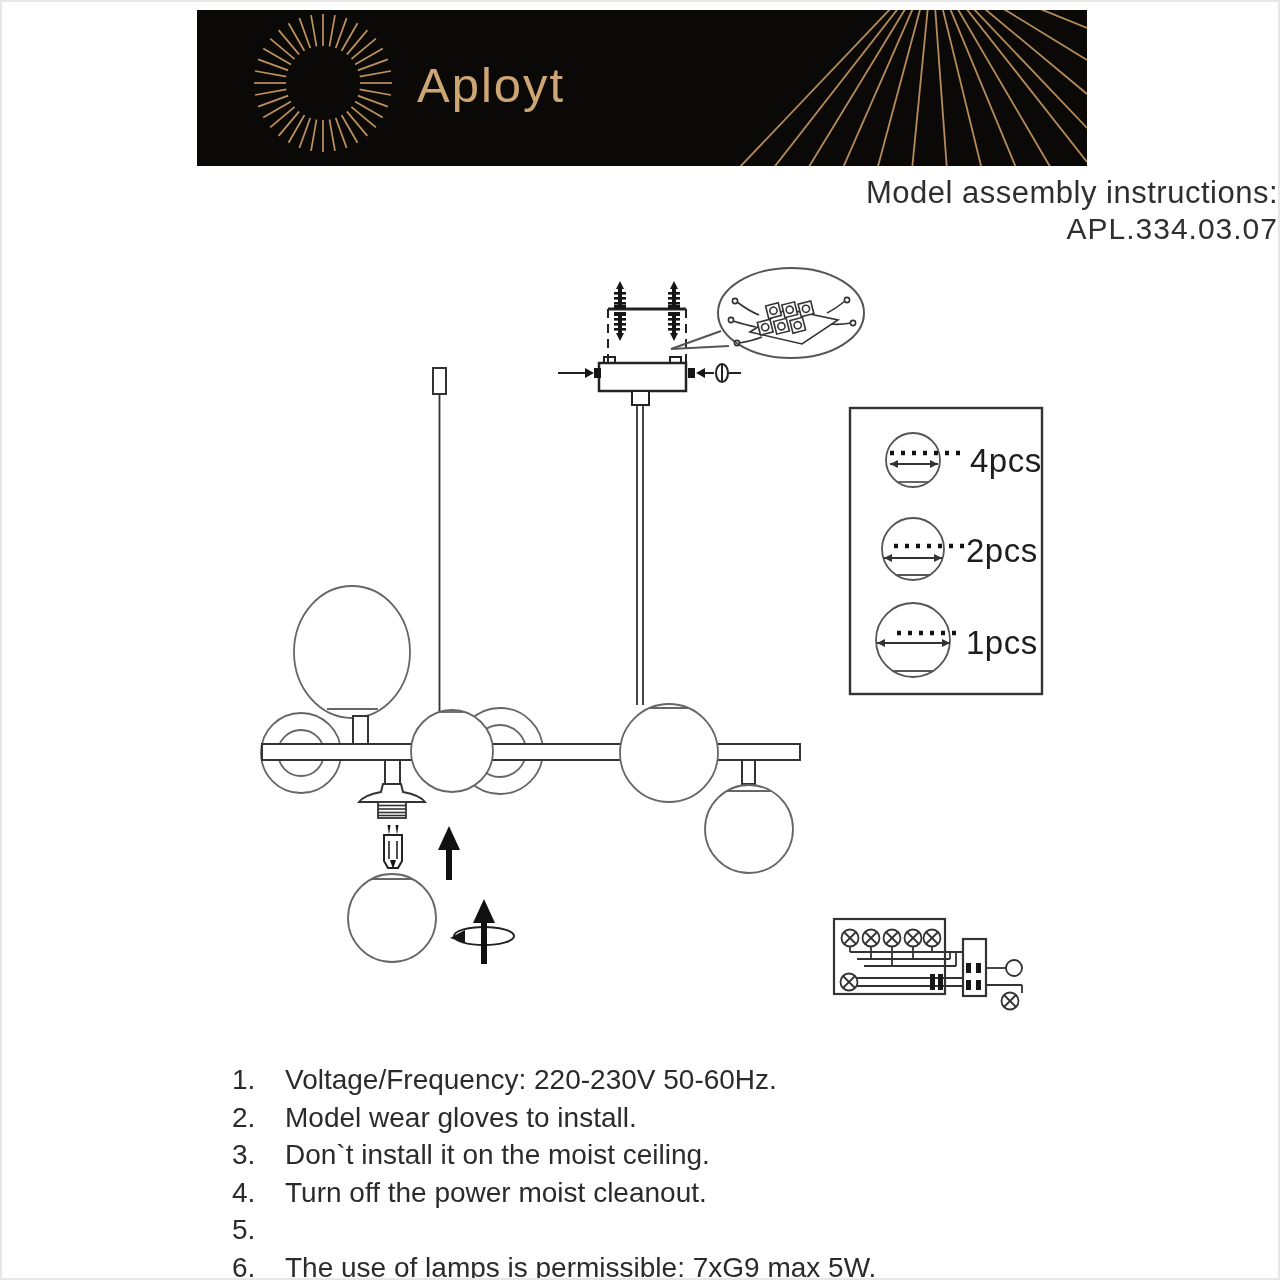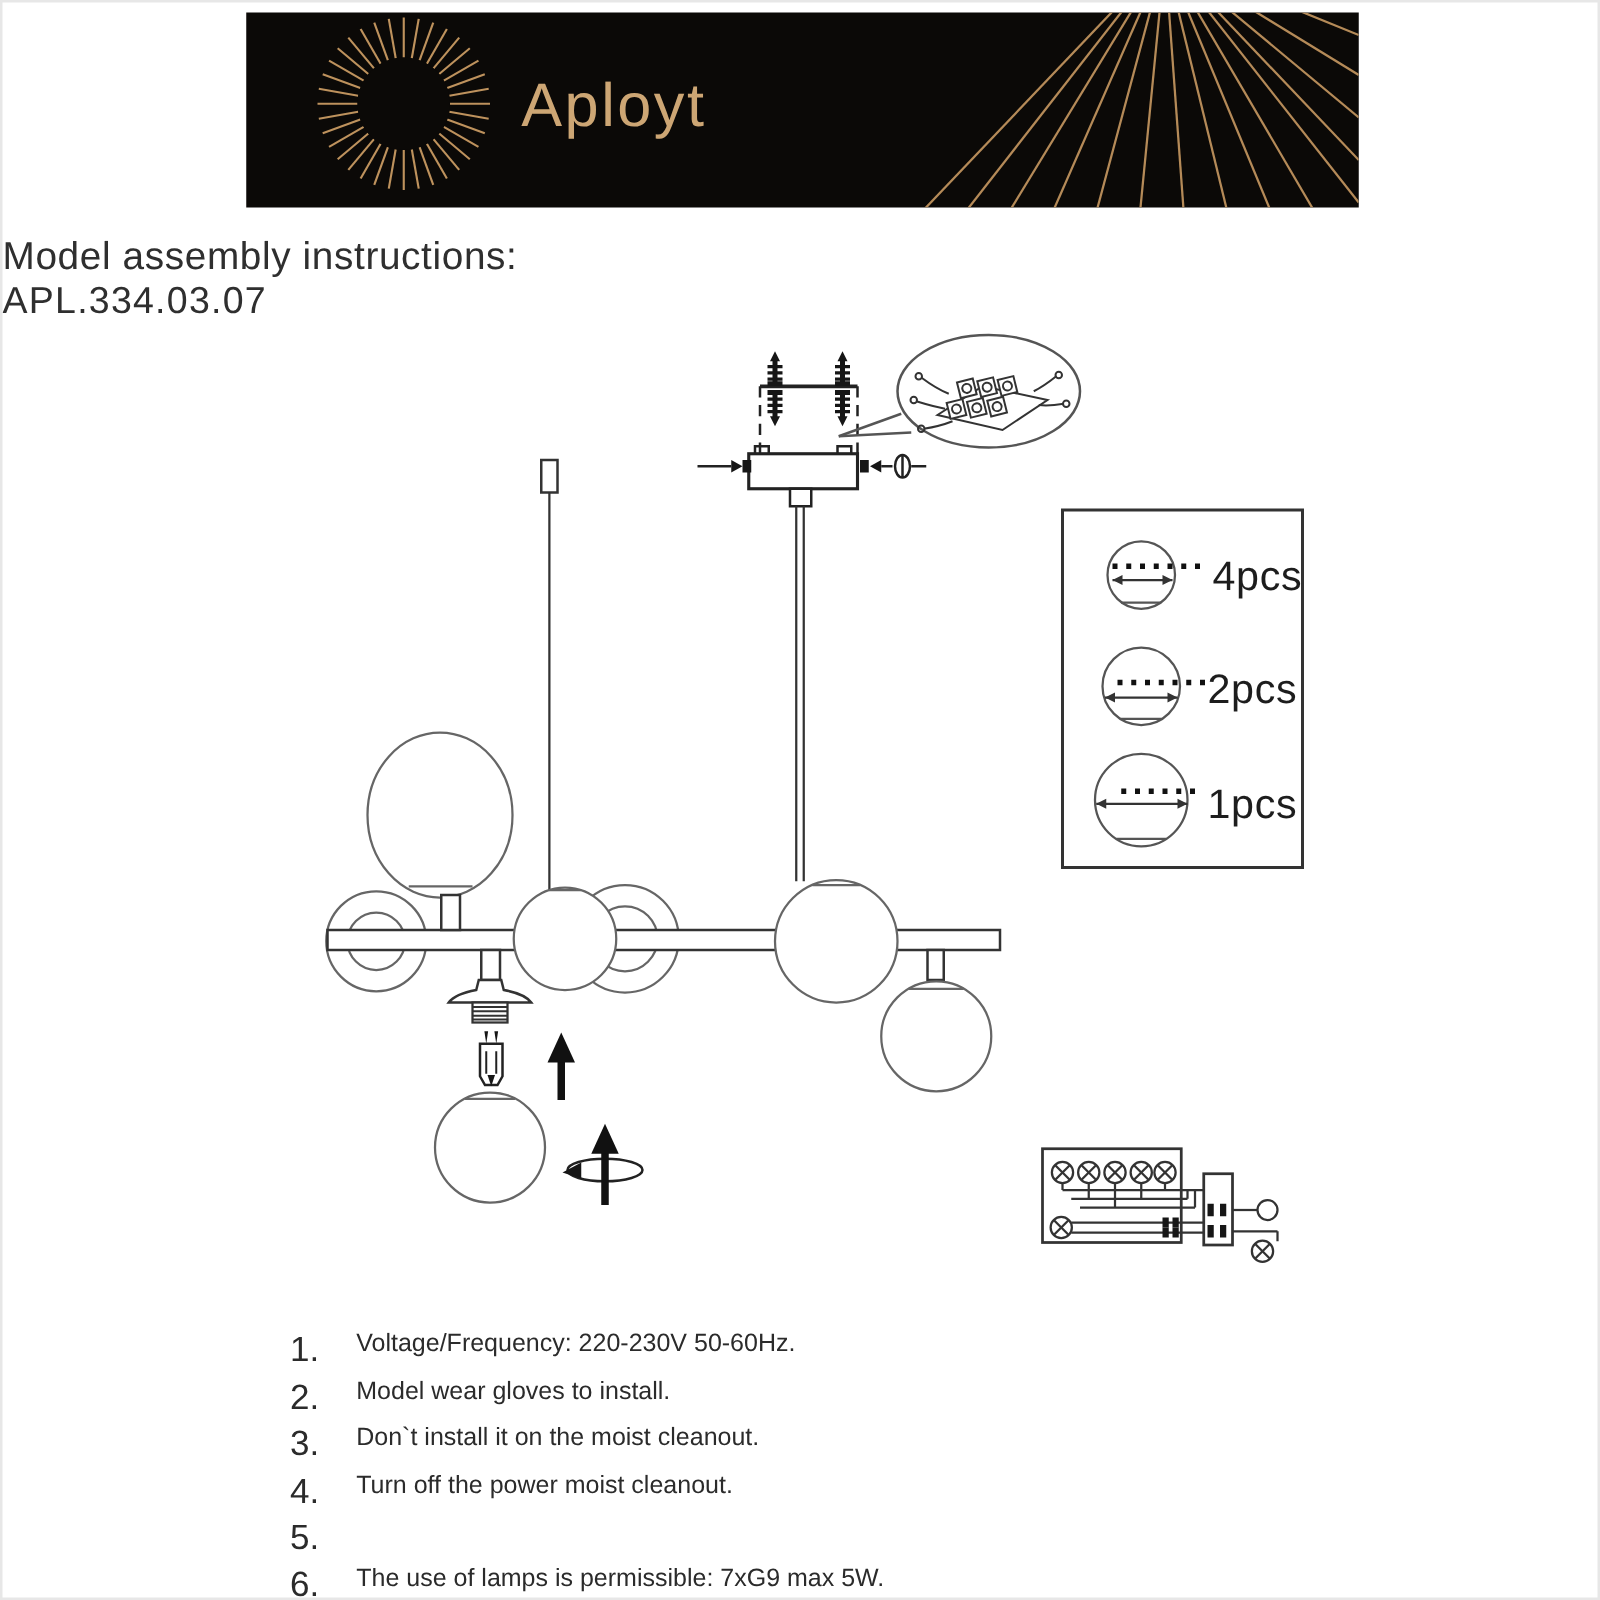--- a/index.html
+++ b/index.html
@@ -13,34 +13,34 @@
     position:absolute;left:195px;top:8px;width:890px;height:156px;
     background:#0b0907;overflow:hidden;
   }
   .banner svg{position:absolute;left:0;top:0;}
   .brand{
     position:absolute;left:220px;top:47px;
     font-size:49px;font-weight:300;letter-spacing:2px;color:#cda674;
   }
   
   .title-line{
-    position:absolute;left:0;width:100%;text-align:left;color:#2f2f2f;margin-top:12px;
+    position:absolute;left:0;width:100%;text-align:right;color:#2f2f2f;
   }
   .title-main{top:173px;font-size:31px;letter-spacing:.5px;}
   .title-model{top:210px;font-size:30px;letter-spacing:1px;}
   
   .diagram{position:absolute;left:0;top:0;width:1280px;height:1280px;pointer-events:none;}
   .pcs-label{
     position:absolute;font-size:33px;color:#1d1d1d;letter-spacing:.5px;
   }
   
   .instructions{position:absolute;left:230px;top:1062px;width:830px;}
   .inst-row{display:flex;height:37.5px;align-items:flex-start;color:#2b2b2b;}
   .inst-num{width:53px;font-size:28px;}
-  .inst-text{font-size:20px;white-space:nowrap;}
+  .inst-text{font-size:28px;white-space:nowrap;}
 </style>
 </head>
 <body>
 
 <div class="page">
 
   <header class="banner">
     <svg width="890" height="156" viewBox="0 0 890 156">
       <defs>
         <line id="lray" x1="126" y1="4" x2="126" y2="36" stroke="#c89a62" stroke-width="1.7"></line>
@@ -378,21 +378,21 @@
     <div class="inst-row">
       <span class="inst-num">1.</span>
       <span class="inst-text">Voltage/Frequency: 220-230V 50-60Hz.</span>
     </div>
     <div class="inst-row">
       <span class="inst-num">2.</span>
       <span class="inst-text">Model wear gloves to install.</span>
     </div>
     <div class="inst-row">
       <span class="inst-num">3.</span>
-      <span class="inst-text">Don`t install it on the moist cleanout.</span>
+      <span class="inst-text">Don`t install it on the moist ceiling.</span>
     </div>
     <div class="inst-row">
       <span class="inst-num">4.</span>
       <span class="inst-text">Turn off the power moist cleanout.</span>
     </div>
     <div class="inst-row">
       <span class="inst-num">5.</span>
     </div>
     <div class="inst-row">
       <span class="inst-num">6.</span>

